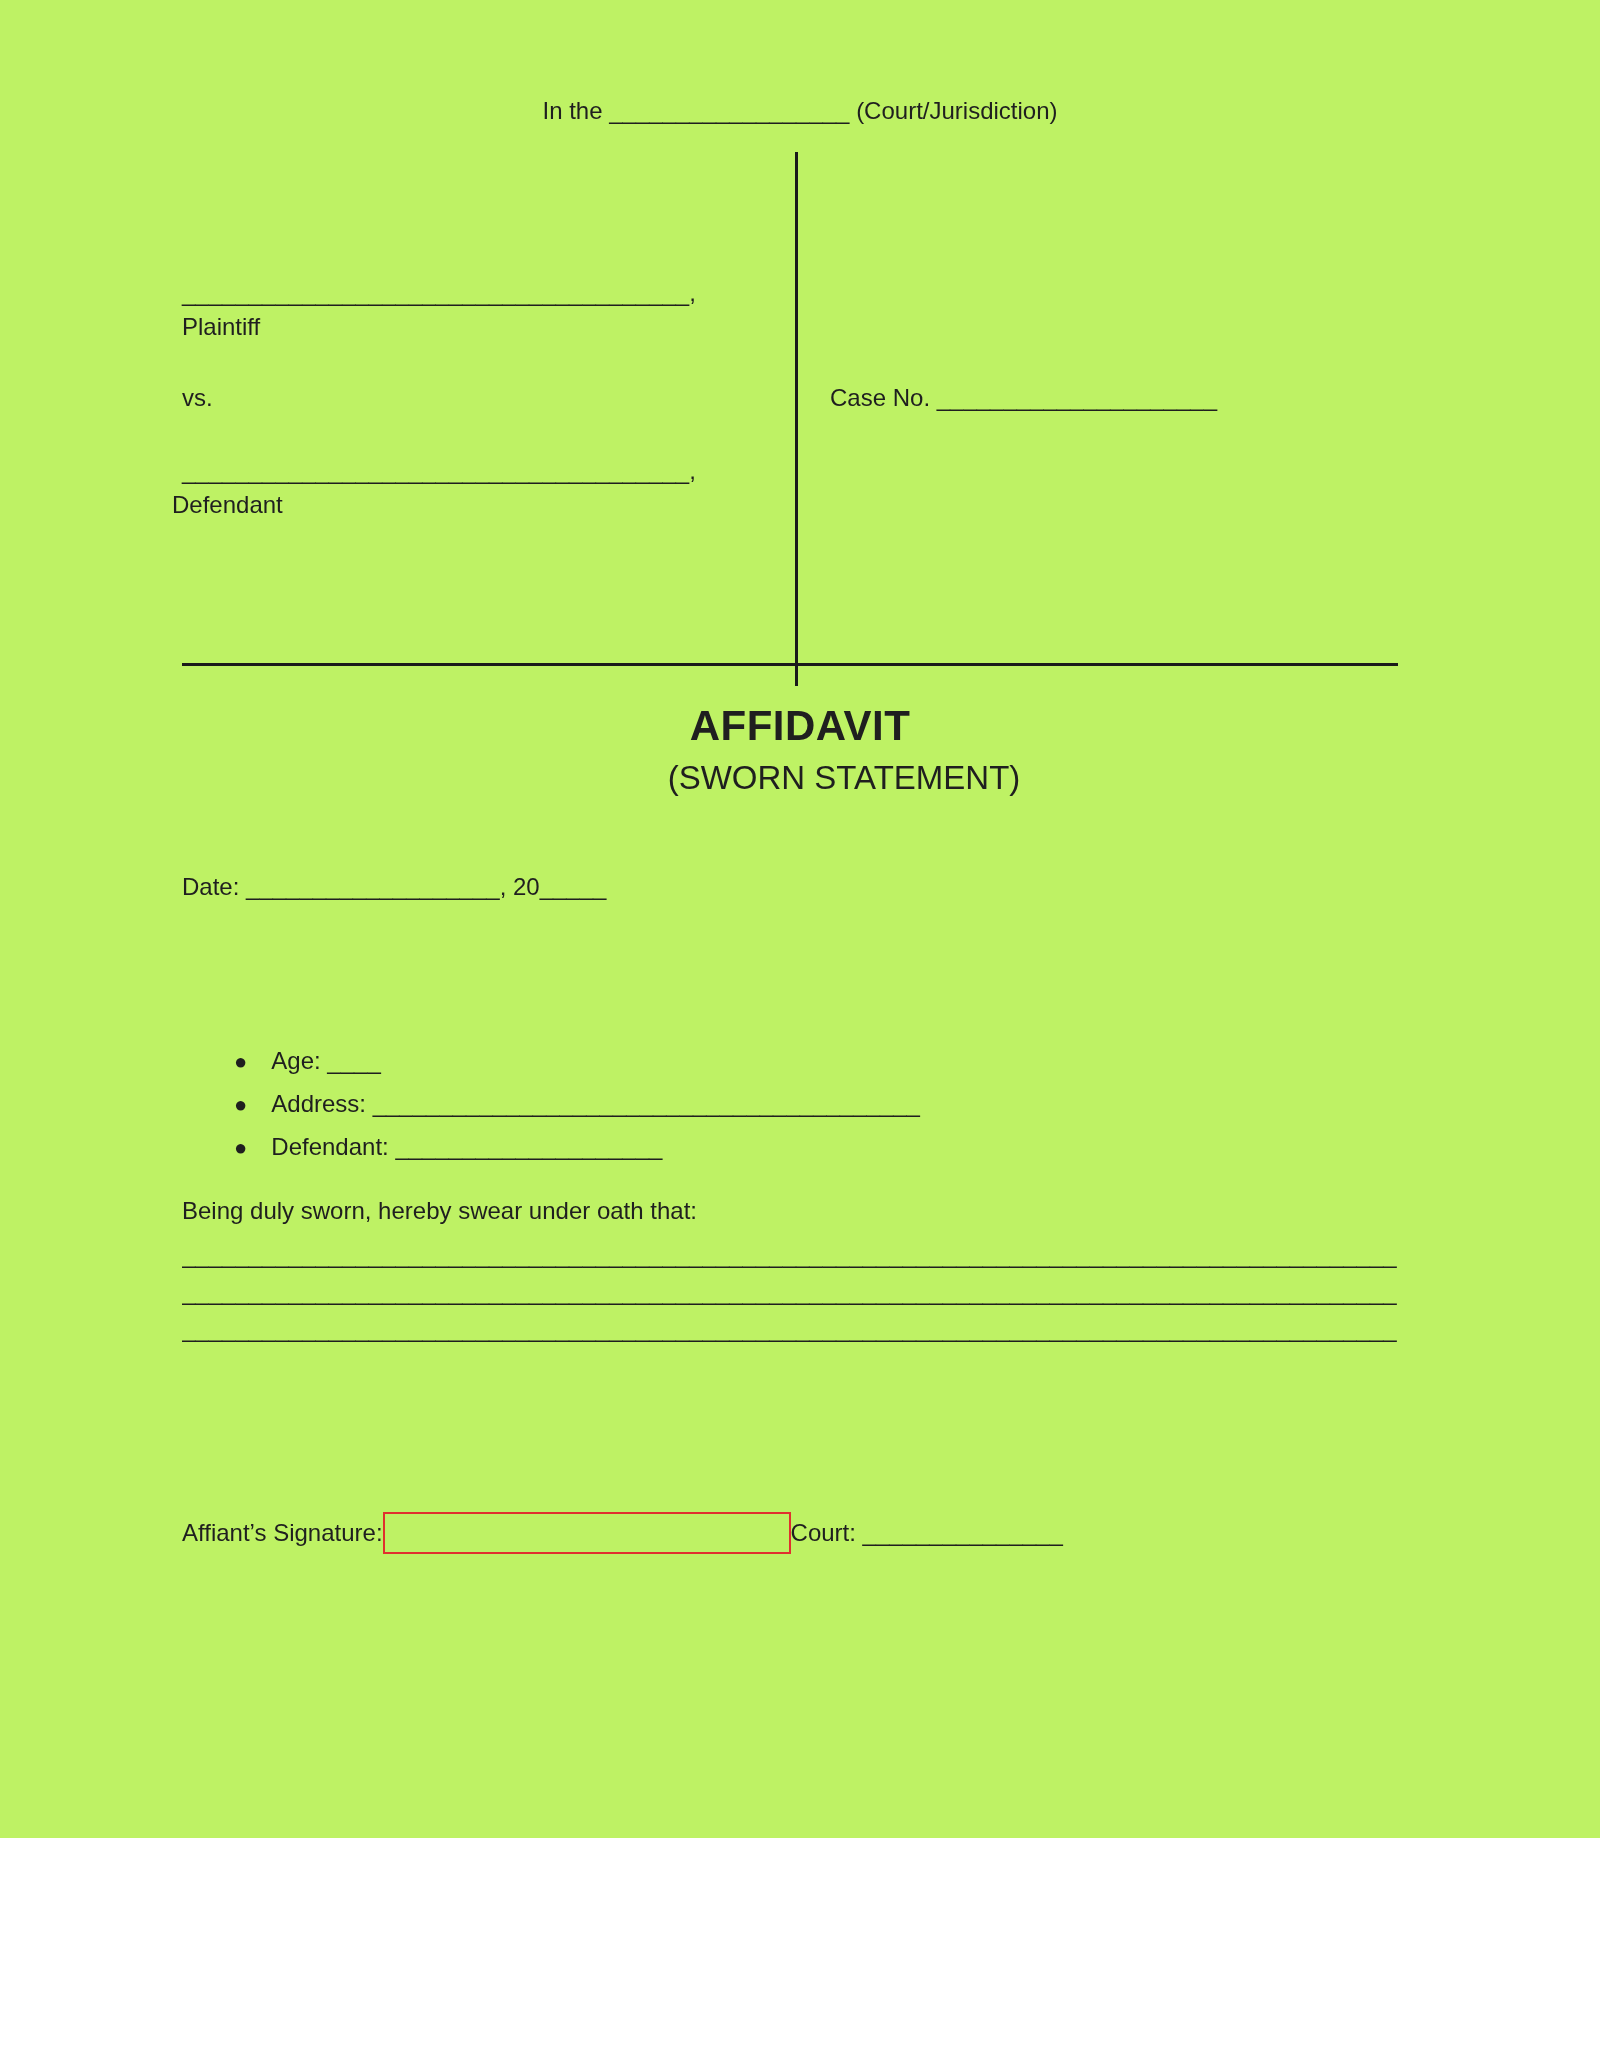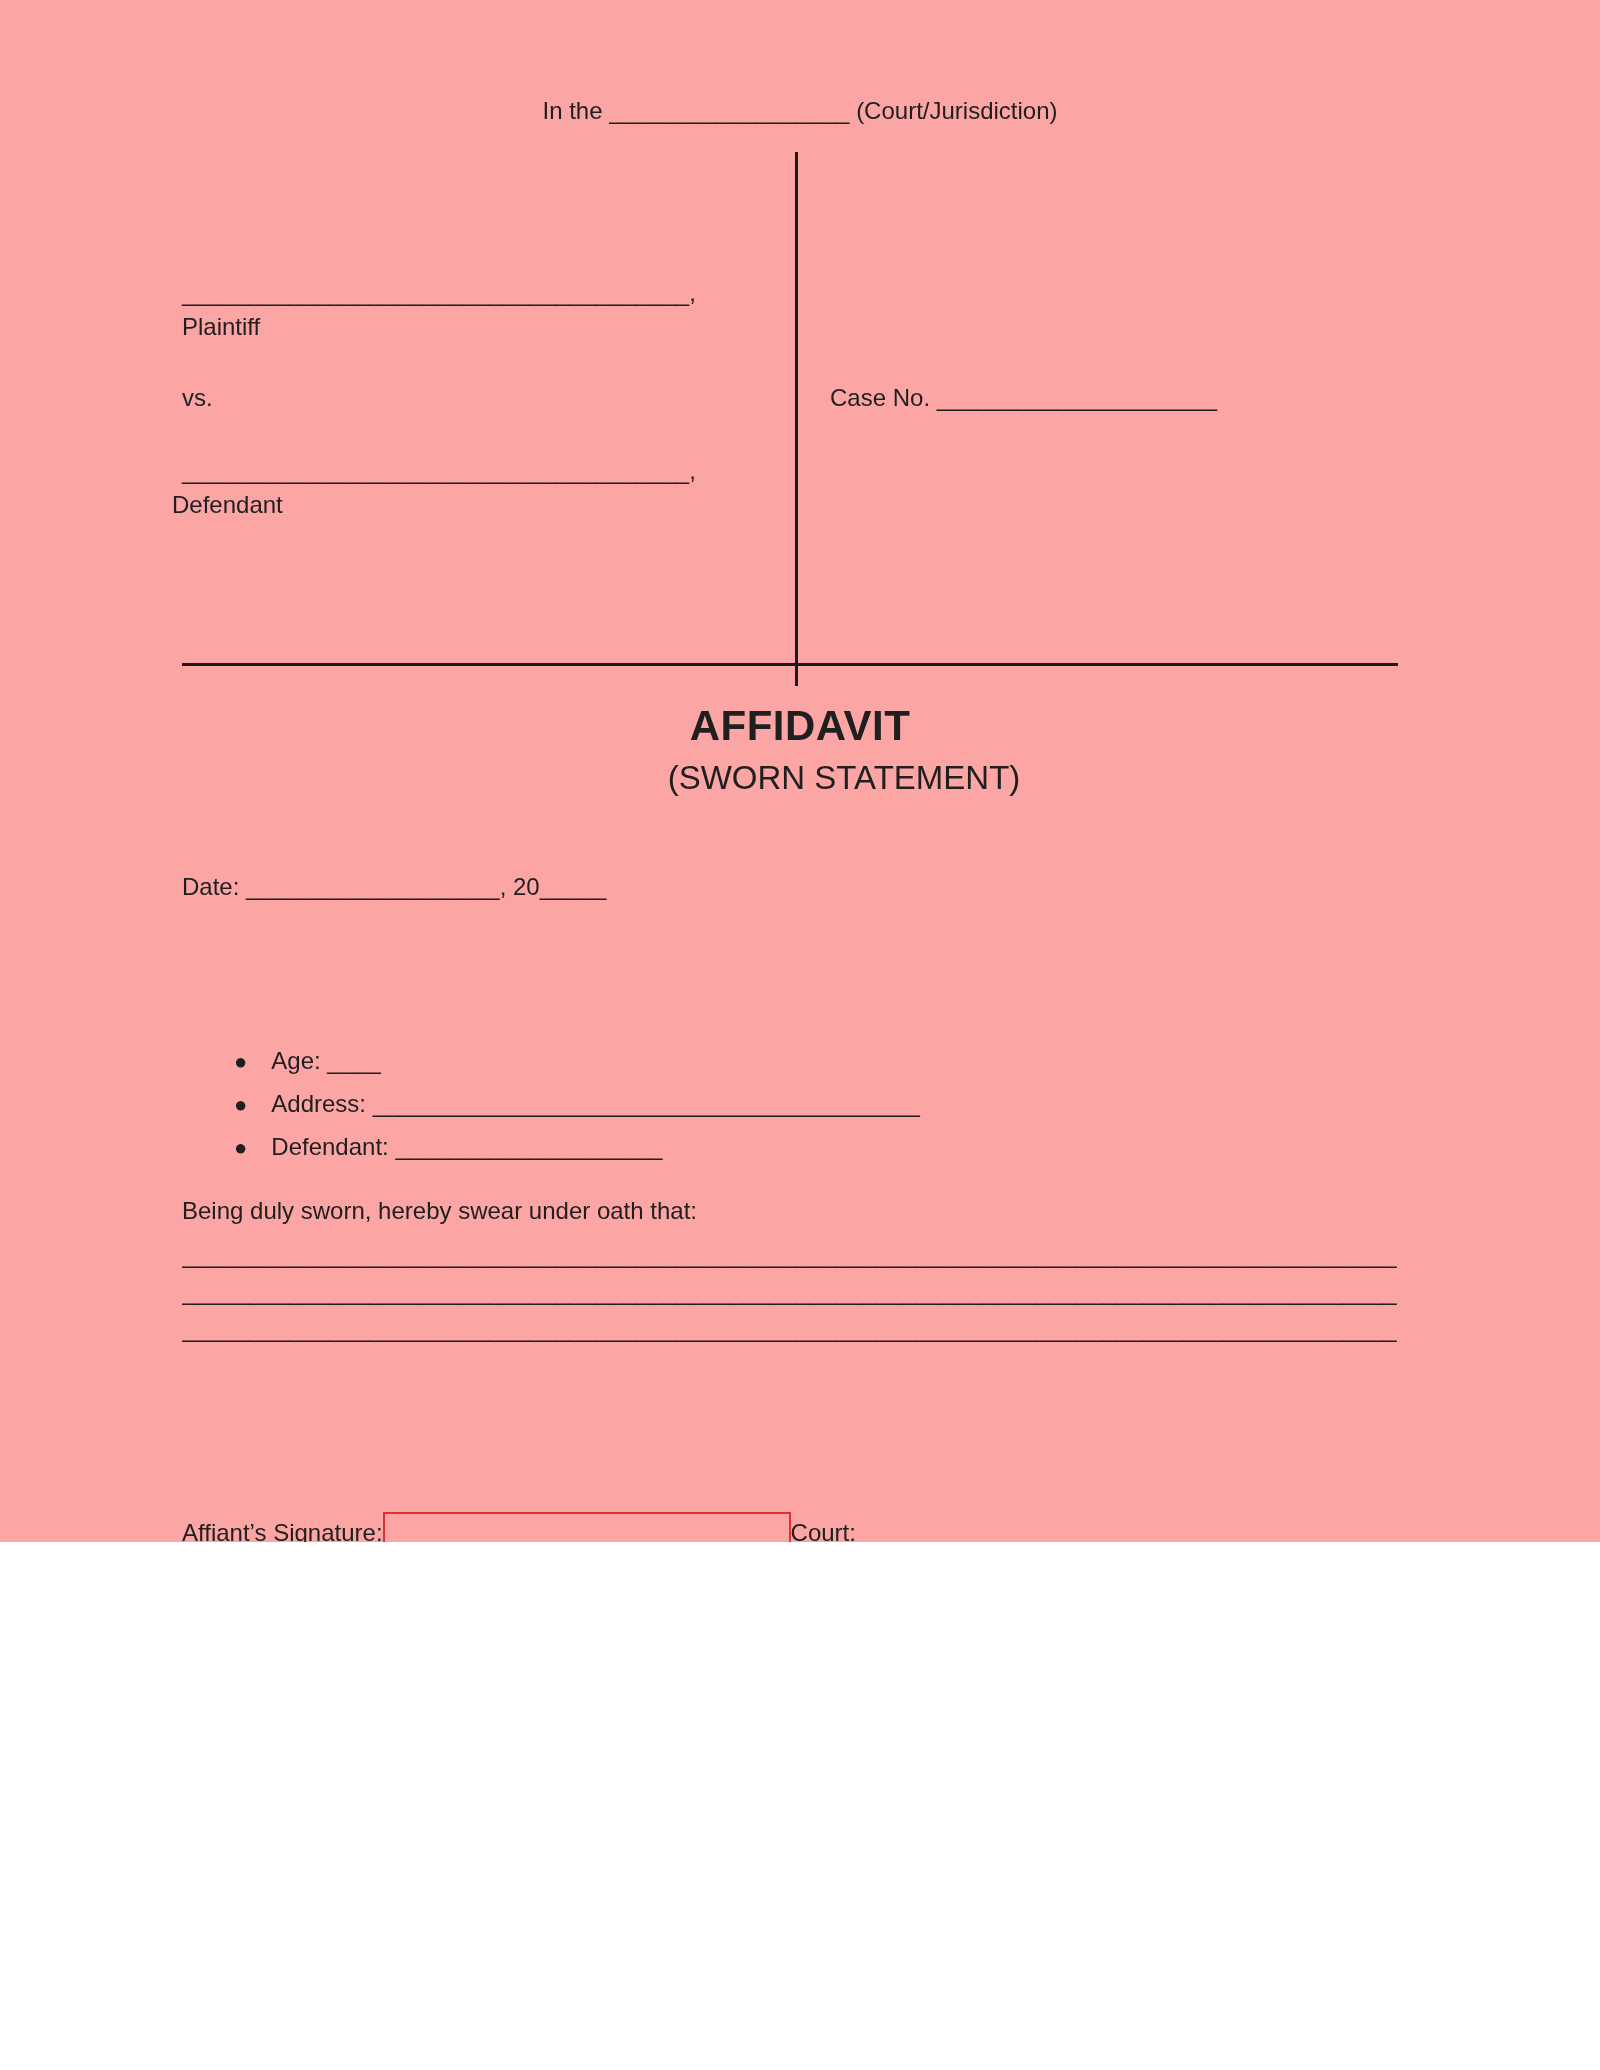--- a/index.html
+++ b/index.html
@@ -1,22 +1,22 @@
 <!DOCTYPE html>
 <html><head>
 <meta charset="utf-8">
 <style>
   * { margin: 0; padding: 0; box-sizing: border-box; }
   html, body { background: #ffffff; }
   body { font-family: "Liberation Sans", sans-serif; color: #1f1f1f; }
   .page {
     position: relative;
     width: 1600px;
-    height: 1542px;
-    background: #fca5a5;
+    height: 1838px;
+    background: #bef264;
     overflow: hidden;
     font-size: 24px;
     line-height: 1.25;
   }
   .abs { position: absolute; }
   .centered { left: 0; width: 100%; text-align: center; }
   .rule-v { position: absolute; background: #1a1a1a; width: 3px; }
   .rule-h { position: absolute; background: #1a1a1a; height: 3px; }
   .doc-title { font-weight: bold; font-size: 42px; letter-spacing: 0.5px; }
   .doc-subtitle { font-size: 33px; }

